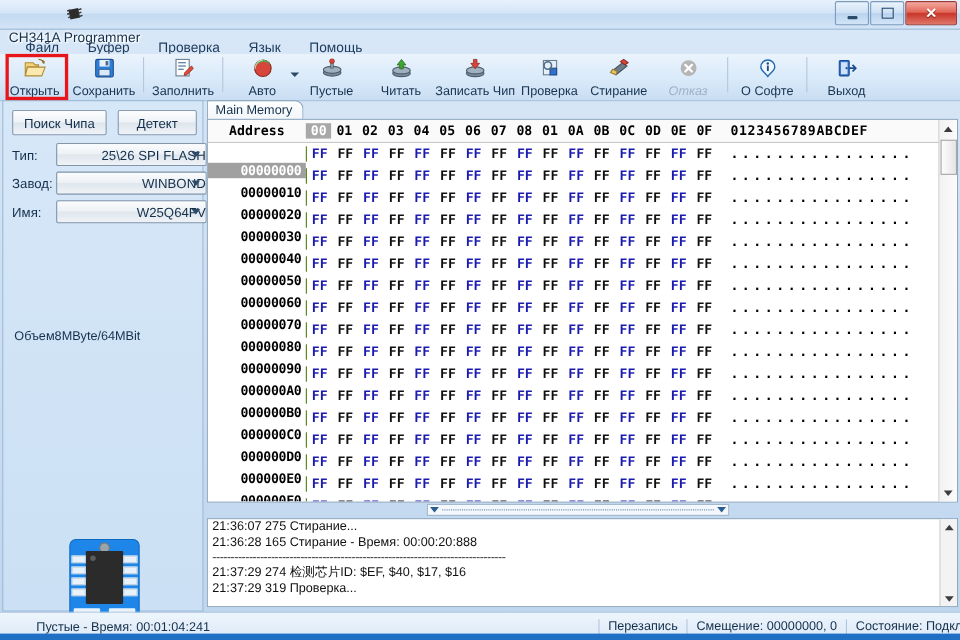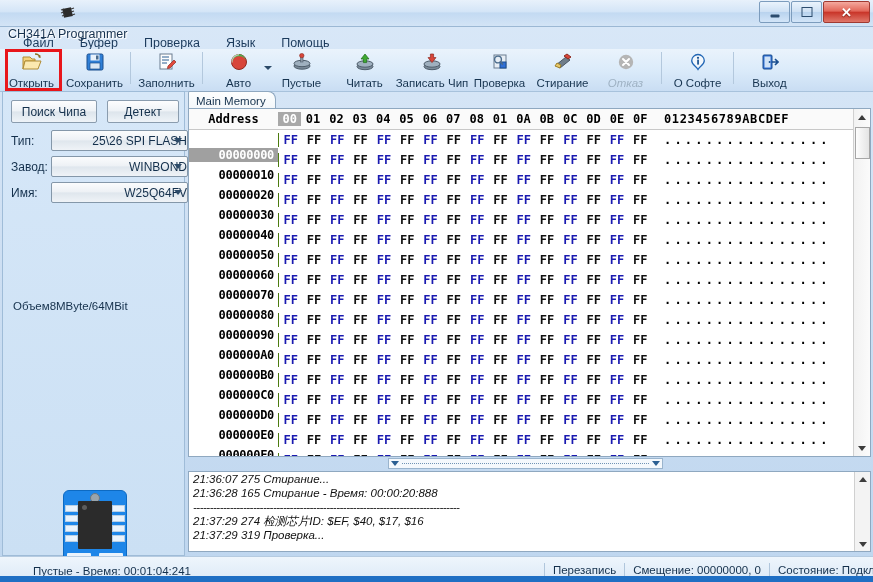--- a/index.html
+++ b/index.html
@@ -183,21 +183,21 @@
     display:flex;align-items:center;justify-content:space-between;padding:0 2px;
   }
   .hsb .dots{flex:1;border-top:1px dotted #6f93b5;margin:0 3px;}
   .hsb .tri{width:0;height:0;border-left:4px solid transparent;border-right:4px solid transparent;border-top:5px solid #2b5f92;}
   
   .logpanel{
     position:absolute;left:188px;top:471px;width:683px;height:81px;
     background:#fff;border:1px solid #8fa8c0;box-sizing:border-box;overflow:hidden;
   }
   .logline{
-    font-size:11.5px;color:#111;padding:0 4px;height:14px;line-height:14px;white-space:nowrap;font-style:italic;
+    font-size:11.5px;color:#111;padding:0 4px;height:14px;line-height:14px;white-space:nowrap;
   }
   .logline.sel{background:#2a8aef;color:#fff;}
   .logline.rule{color:#333;letter-spacing:-0.5px;overflow:hidden;}
   .logsb{
     position:absolute;right:0;top:0;width:15px;bottom:0;background:#f3f3f3;border-left:1px solid #d0d0d0;
   }
   .logsb .arr{position:absolute;left:0;width:15px;height:14px;display:flex;align-items:center;justify-content:center;}
   
   .statusbar{
     position:absolute;left:0;top:556px;width:873px;height:20px;

